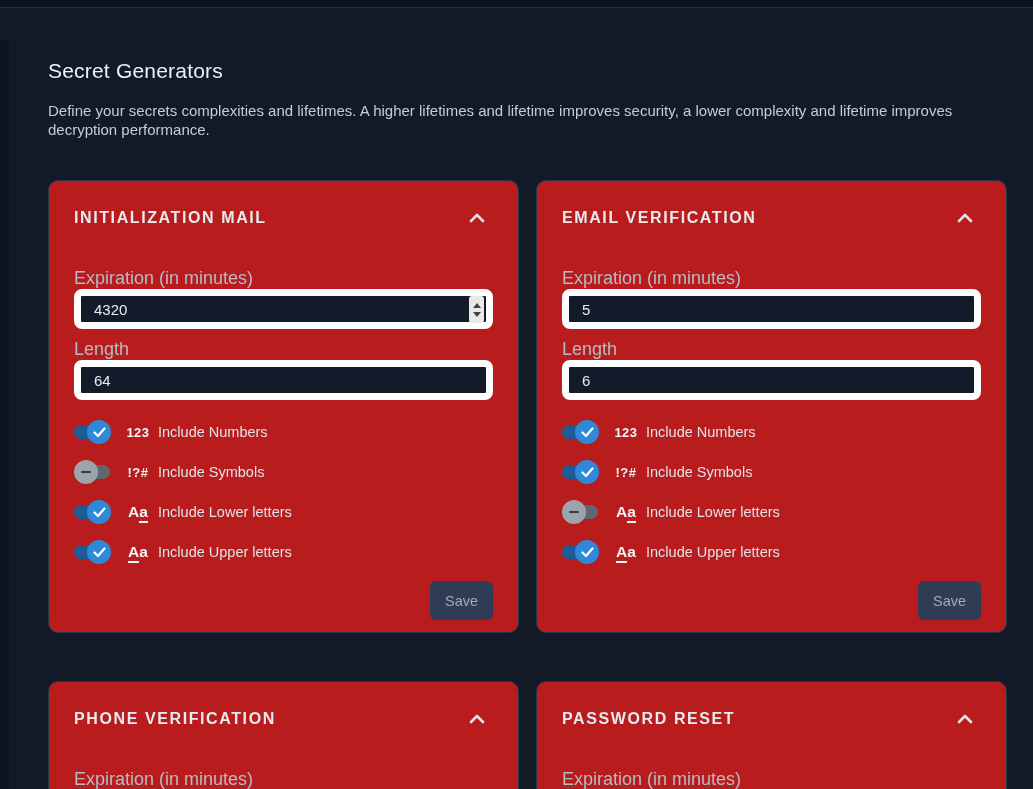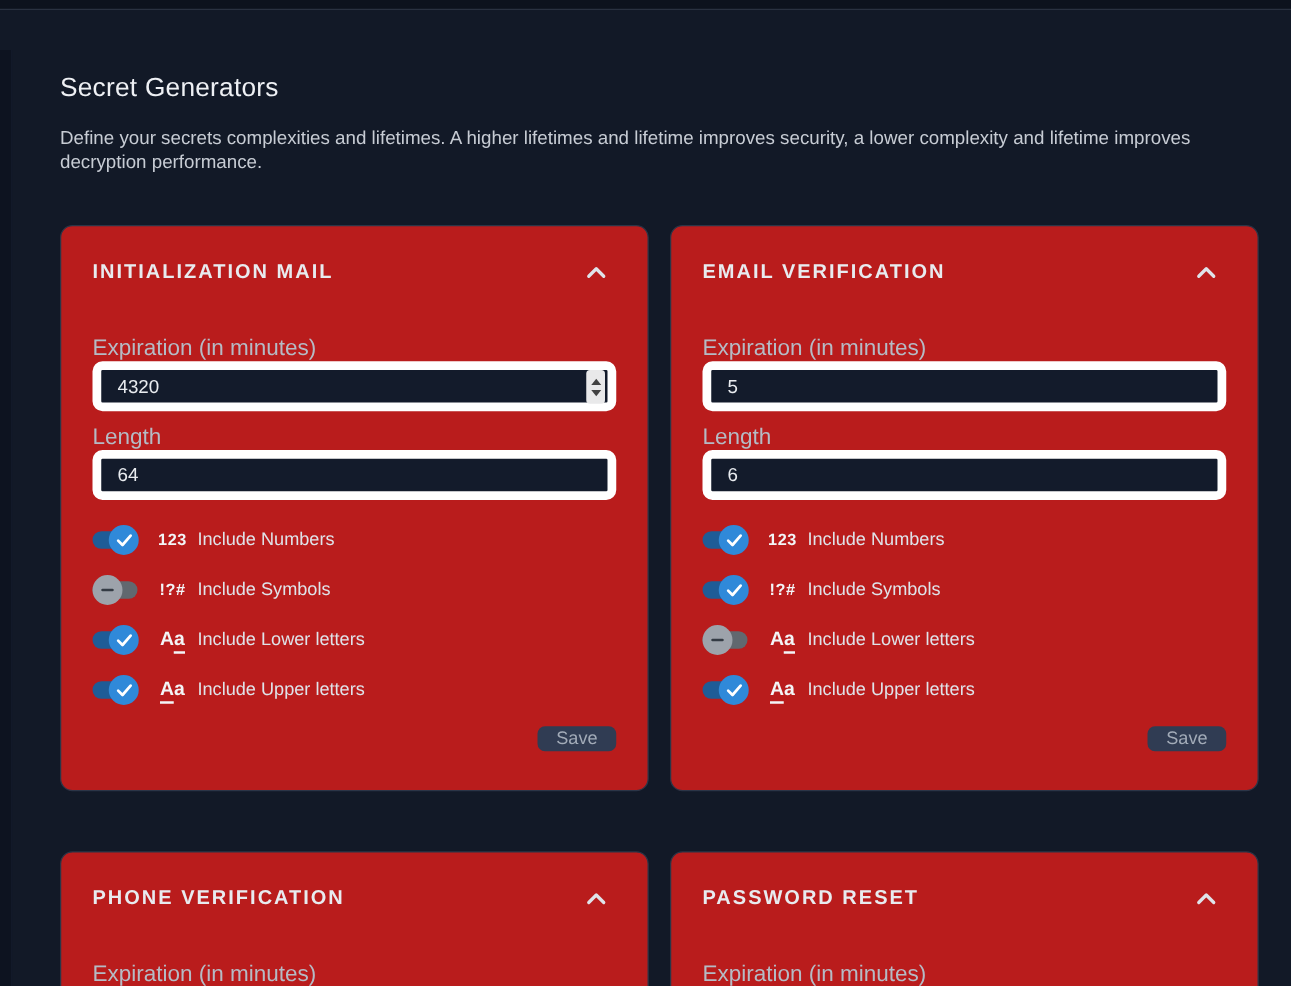--- a/index.html
+++ b/index.html
@@ -89,21 +89,21 @@
   .opt-icon {
     margin-left:13px; width:28px; flex:0 0 28px; text-align:center;
     color:#f3f5f7; white-space:nowrap;
   }
   .opt-icon.glyphs .part { font-size:13px; font-weight:800; letter-spacing:.5px; }
   .opt-icon.letters .part { font-size:15.5px; font-weight:700; padding-bottom:1px; }
   .opt-icon .part.u { border-bottom:2px solid #f3f5f7; }
   .opt-label { margin-left:6px; font-size:14.5px; color:#dfe3e9; }
   .save-row { margin-top:15px; display:flex; justify-content:flex-end; }
   .save-btn {
-    width:63px; height:20px; background:#303c53; color:#a2abb8;
+    width:63px; height:39px; background:#303c53; color:#a2abb8;
     border:none; border-radius:6px; font-size:14.5px;
     font-family:"Liberation Sans", sans-serif; cursor:pointer;
   }
 </style>
 </head>
 <body>
 
 <div class="topbar"></div>
 <div class="left-shade"></div>
 

